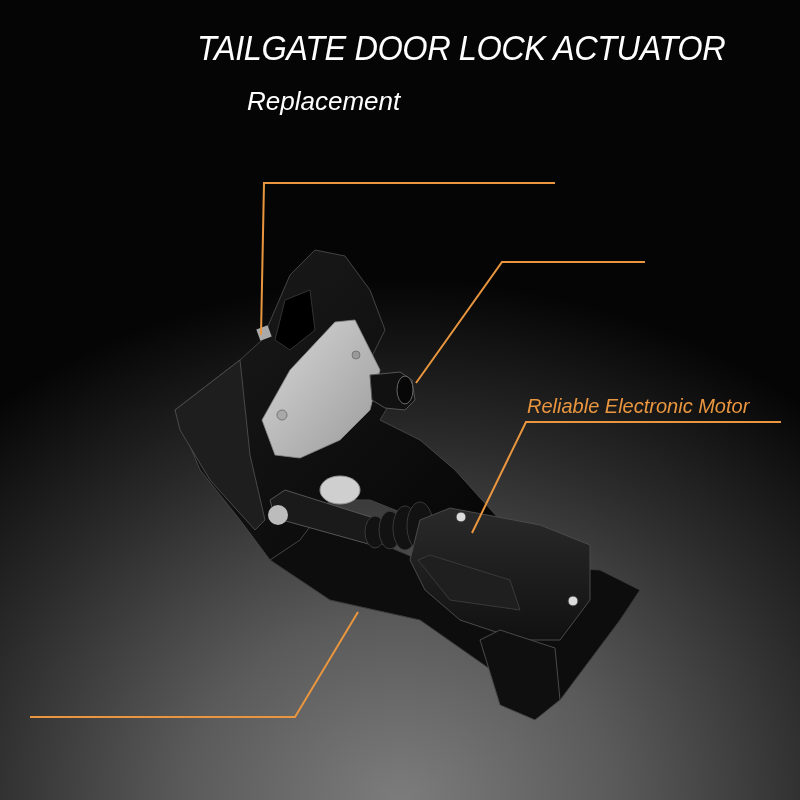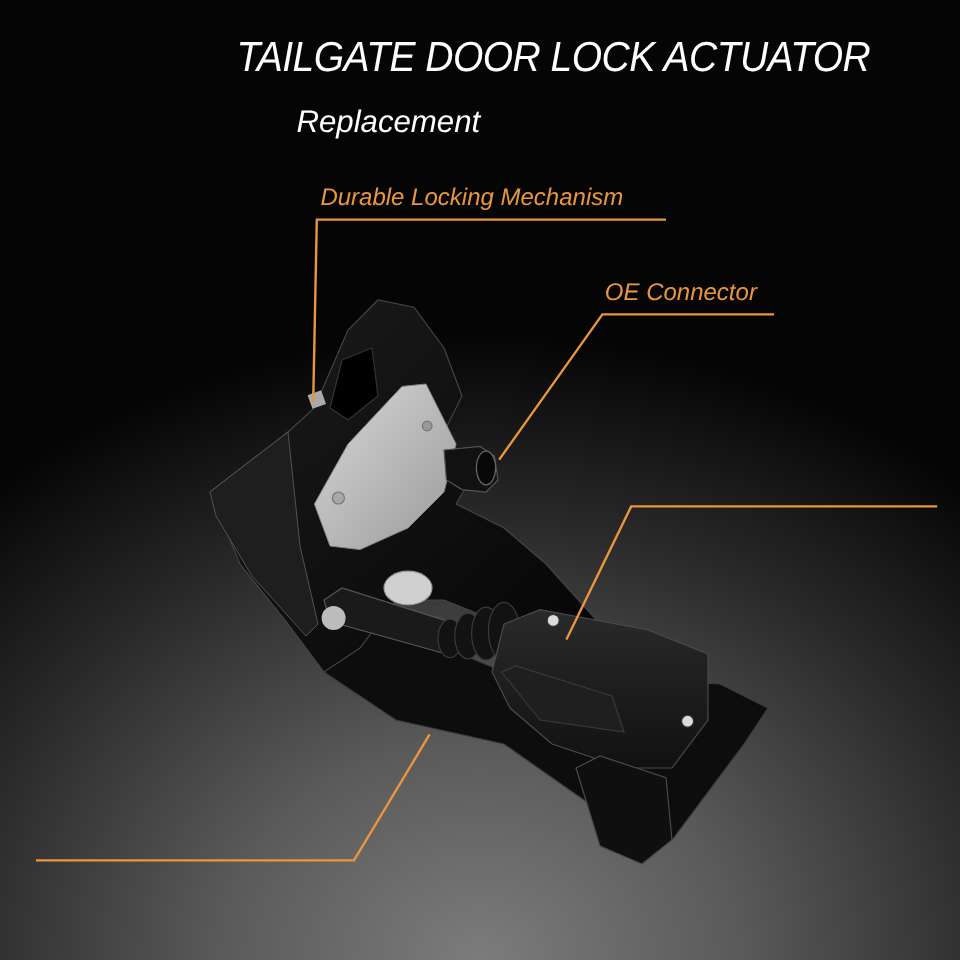--- a/index.html
+++ b/index.html
@@ -115,15 +115,14 @@
       <polyline points="555,183 264,183 261,335"></polyline>
       <polyline points="645,262 502,262 416,383"></polyline>
       <polyline points="781,422 526,422 472,533"></polyline>
       <polyline points="30,717 295,717 358,612"></polyline>
     </g>
   </svg>
 
   <div class="title">TAILGATE DOOR LOCK ACTUATOR</div>
   <div class="subtitle">Replacement</div>
 
-  <div class="label" style="left:267px; top:154px;">Durable Locking Mechanism</div>
-  <div class="label" style="left:504px; top:233px;">OE Connector</div>
+  <div class="label" style="left:527px; top:395px;">Reliable Electronic Motor</div>
 </div>
 
 </body></html>

